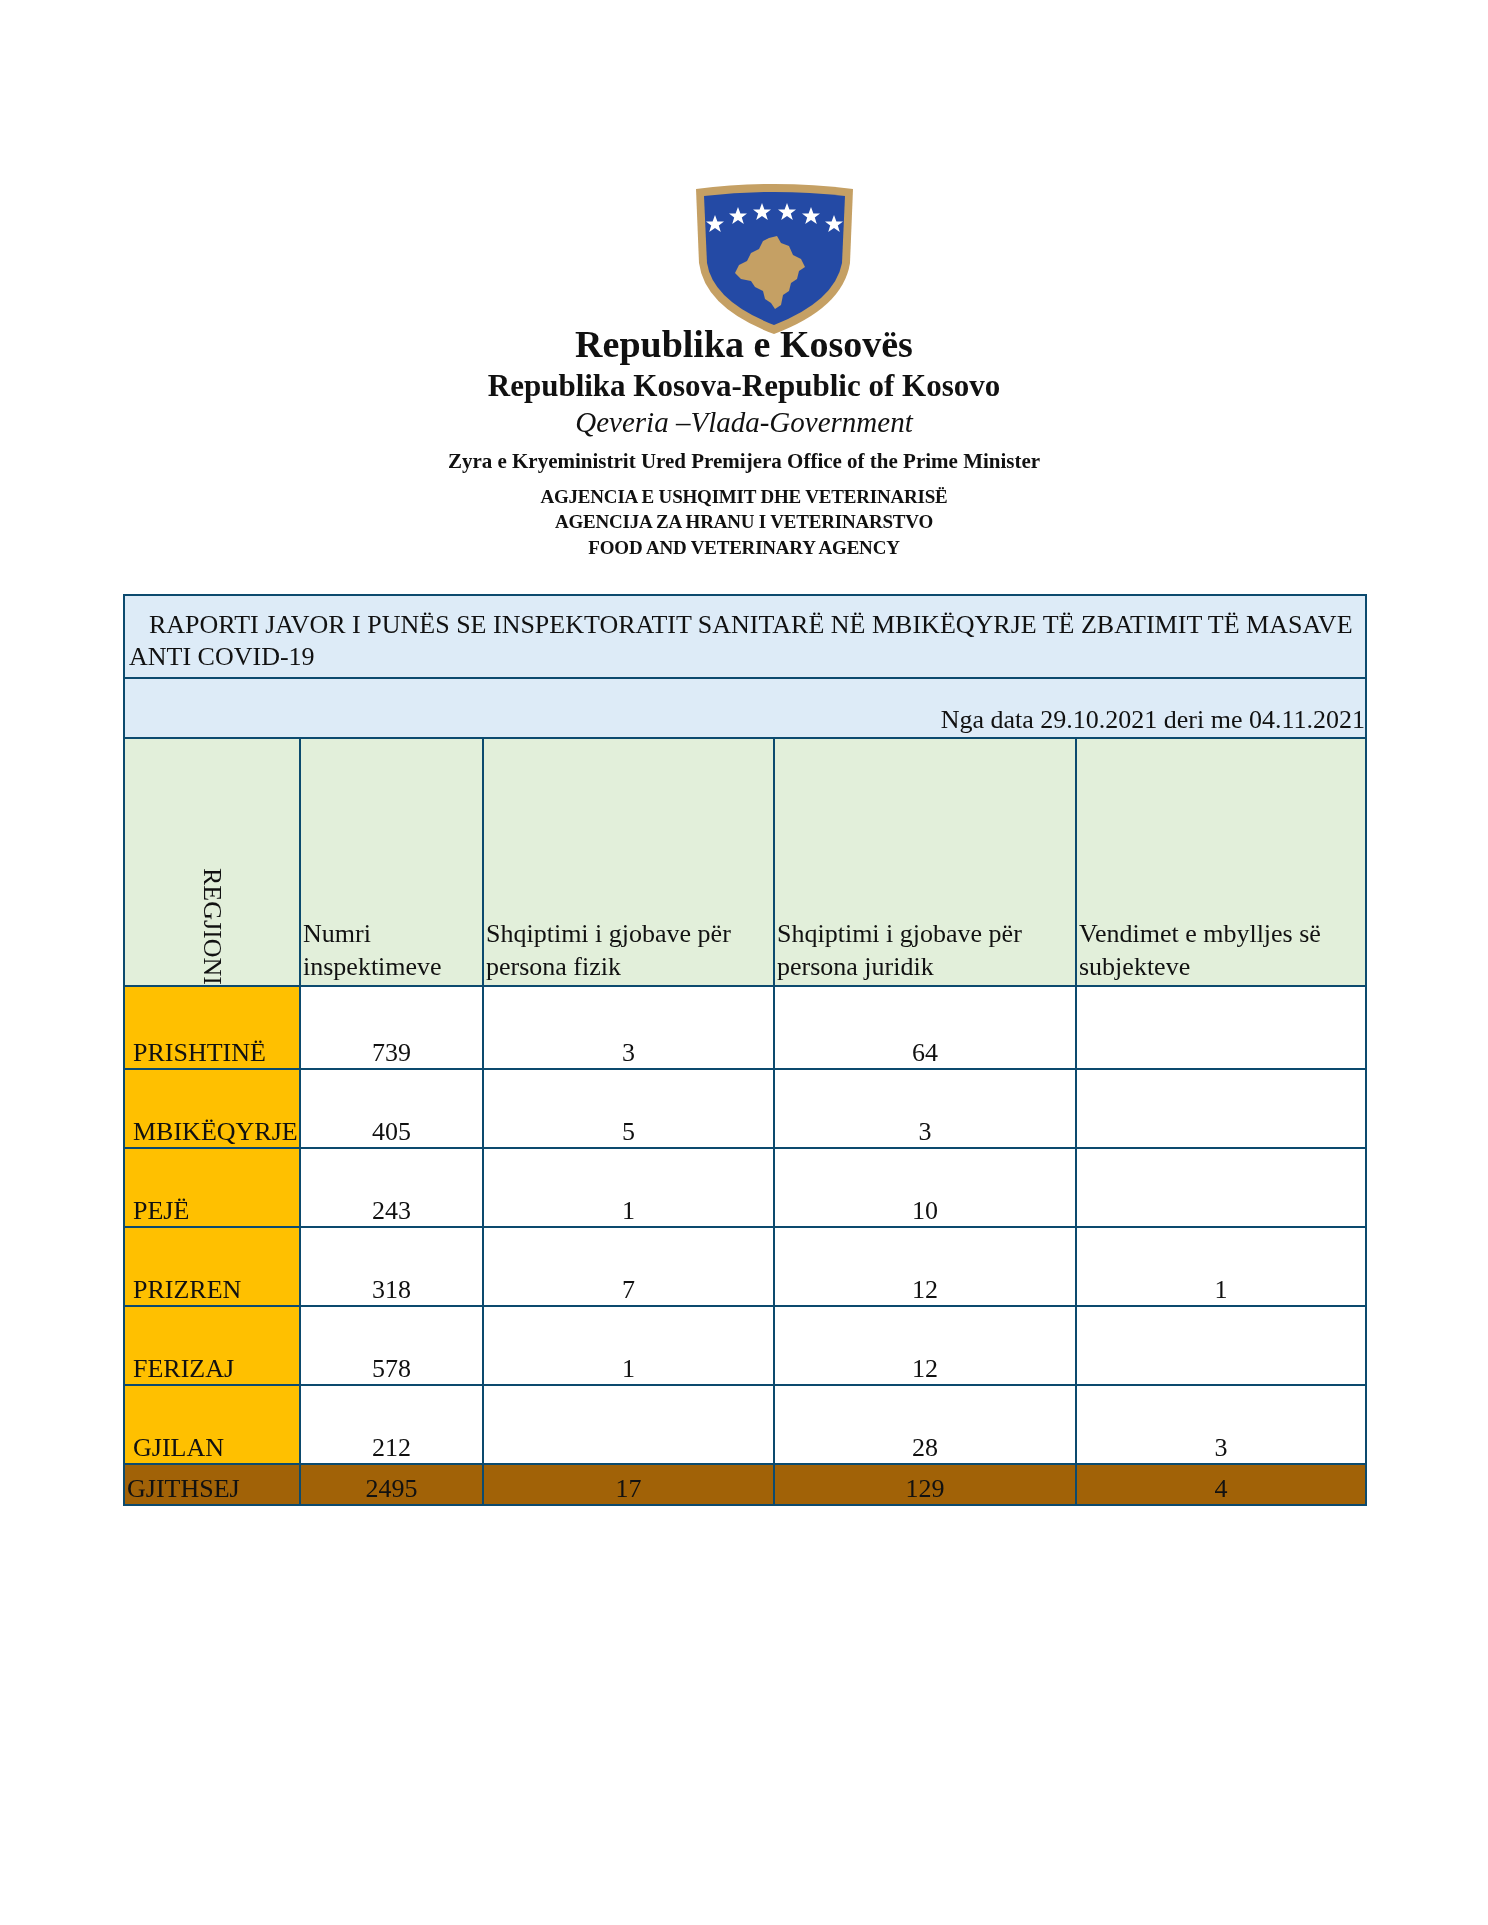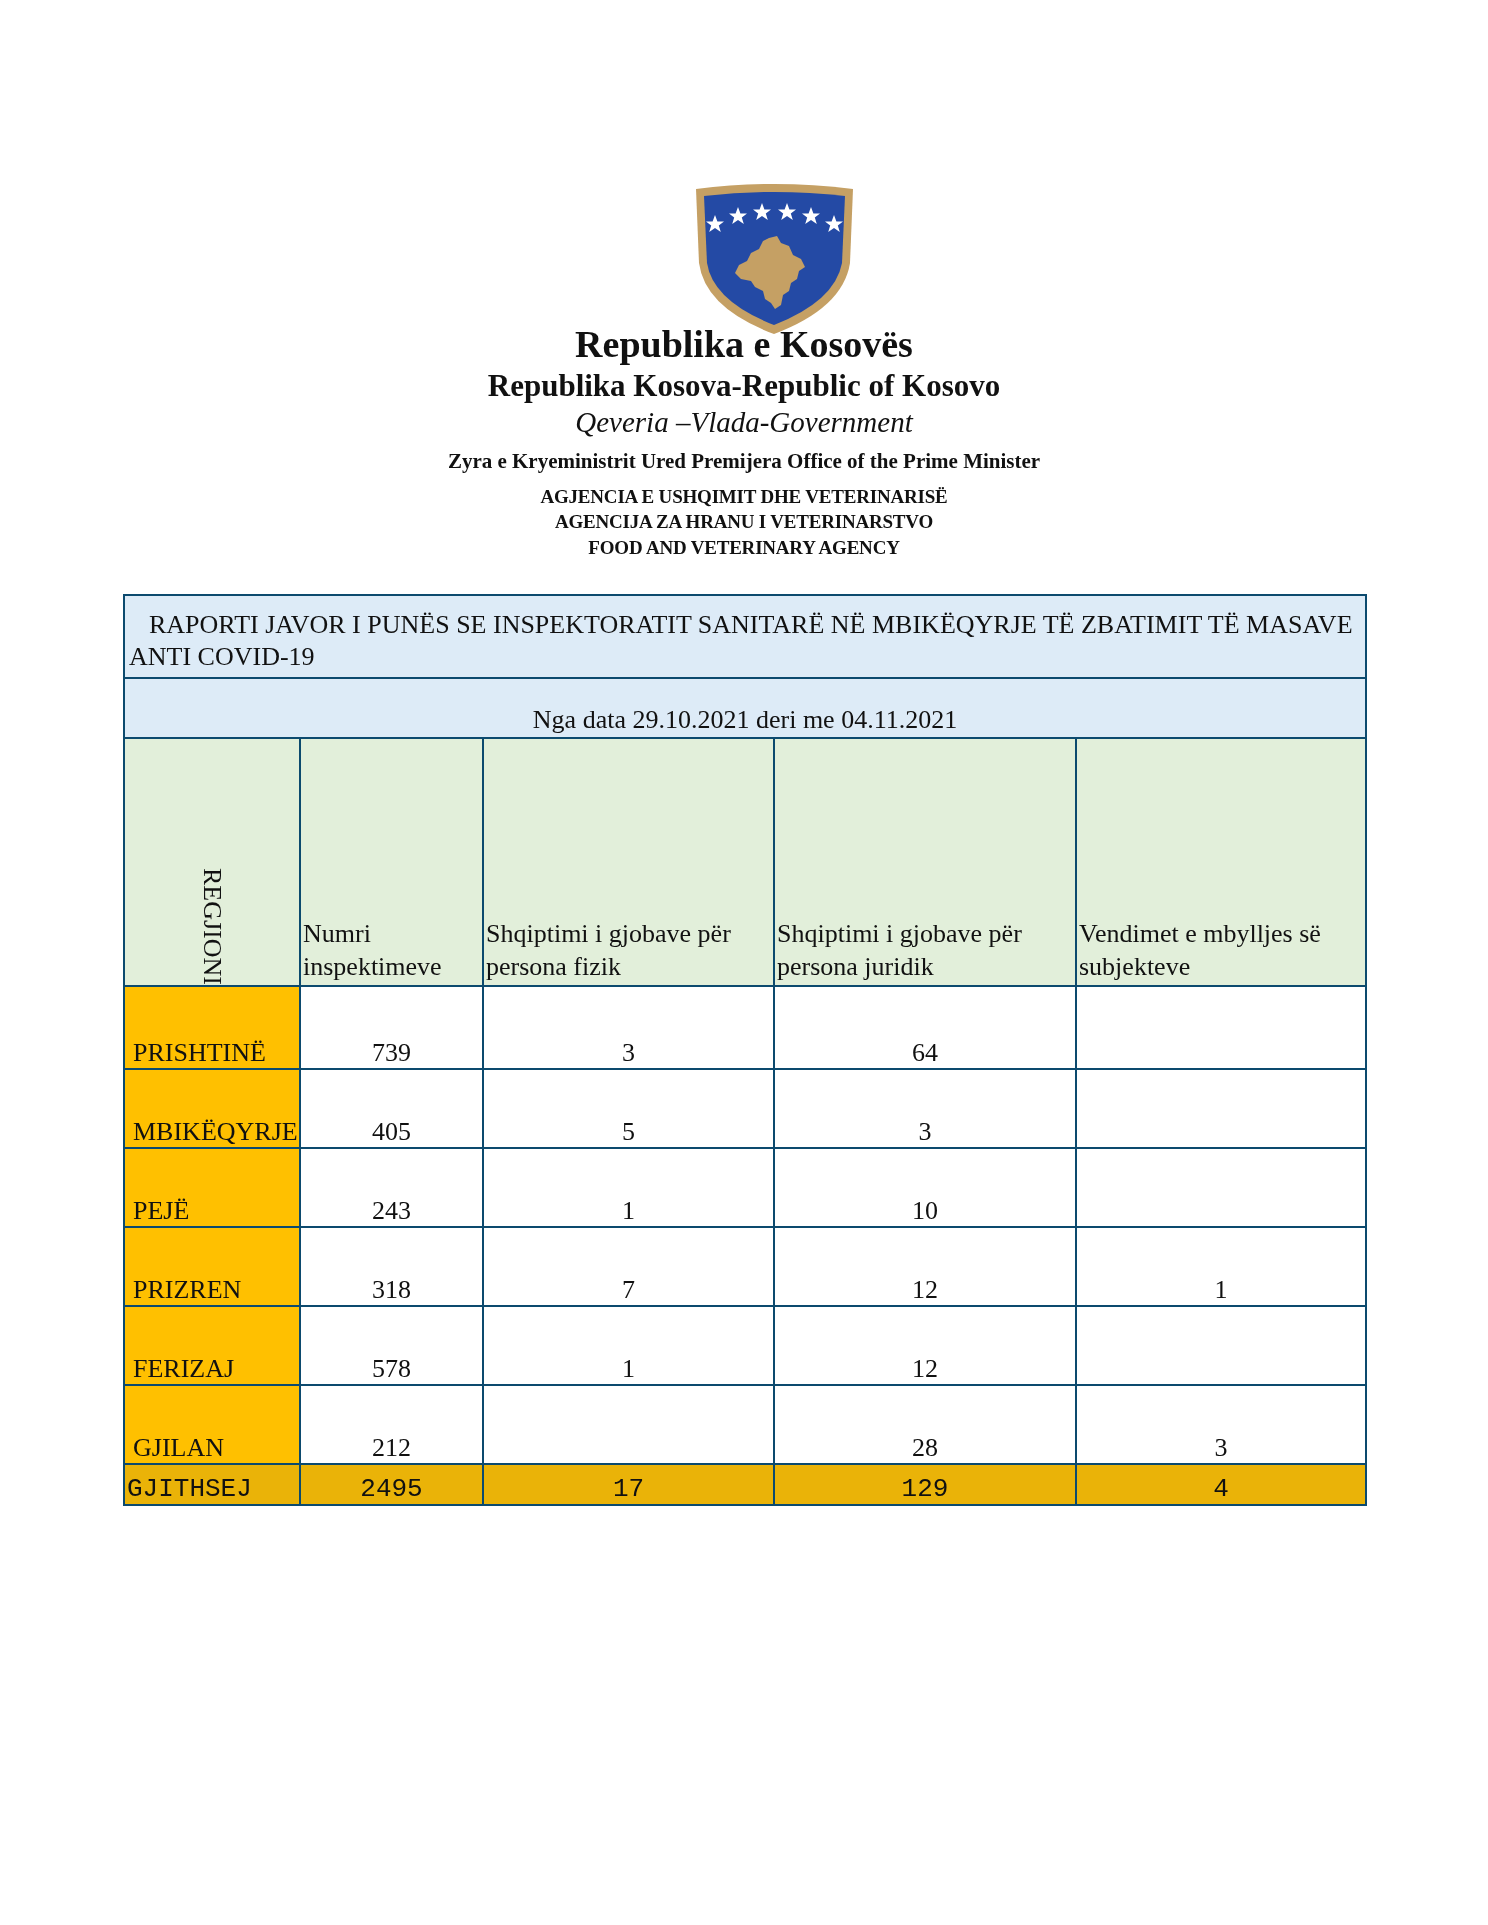--- a/index.html
+++ b/index.html
@@ -19,25 +19,25 @@
 
   table.report { position: absolute; left: 123px; top: 594px; width: 1242px;
                  border-collapse: collapse; table-layout: fixed; font-size: 26px; }
   table.report td { border: 2px solid #0c4a6e; padding: 0; vertical-align: bottom; line-height: 30px; }
   .row-title td { background: #ddebf7; height: 81px; vertical-align: middle; }
   .row-date td { background: #ddebf7; height: 58px; }
   .row-head td { background: #e2efda; height: 246px; vertical-align: top; }
   .row-data td { background: #ffffff; height: 77px; text-align: center; padding-bottom: 2px; }
   .row-data td.region { background: #ffc000; text-align: left; padding-left: 8px; }
   .row-data.tall td { height: 81px; }
-  .row-total td { background: #eab308; height: 39px; text-align: center; vertical-align: middle; font-family: Liberation Mono, monospace; }
+  .row-total td { background: #a16207; height: 39px; text-align: center; vertical-align: middle; }
   .row-total td.region { text-align: left; padding-left: 2px; }
 
   .title-text { padding: 6px 4px 4px 4px; line-height: 32px; text-indent: 20px; }
-  .date-text { display: block; text-align: center; padding-bottom: 2px; line-height: 30px; }
+  .date-text { display: block; text-align: right; padding-bottom: 2px; line-height: 30px; }
   .head-text { display: block; padding: 2px 2px; line-height: 33px; }
   .vert { display: block; writing-mode: vertical-rl; font-size: 26px; margin: 2px auto 0 auto;
           line-height: 30px; letter-spacing: 0px; }
 </style>
 </head>
 <body>
 
 <div id="seal">
   <svg width="163" height="152" viewBox="0 0 163 152" xmlns="http://www.w3.org/2000/svg">
     <path d="M3 6 Q81 -4 160 6 L157 80 Q150 125 81 151 Q12 125 6 80 Z" fill="#c5a064"></path>

